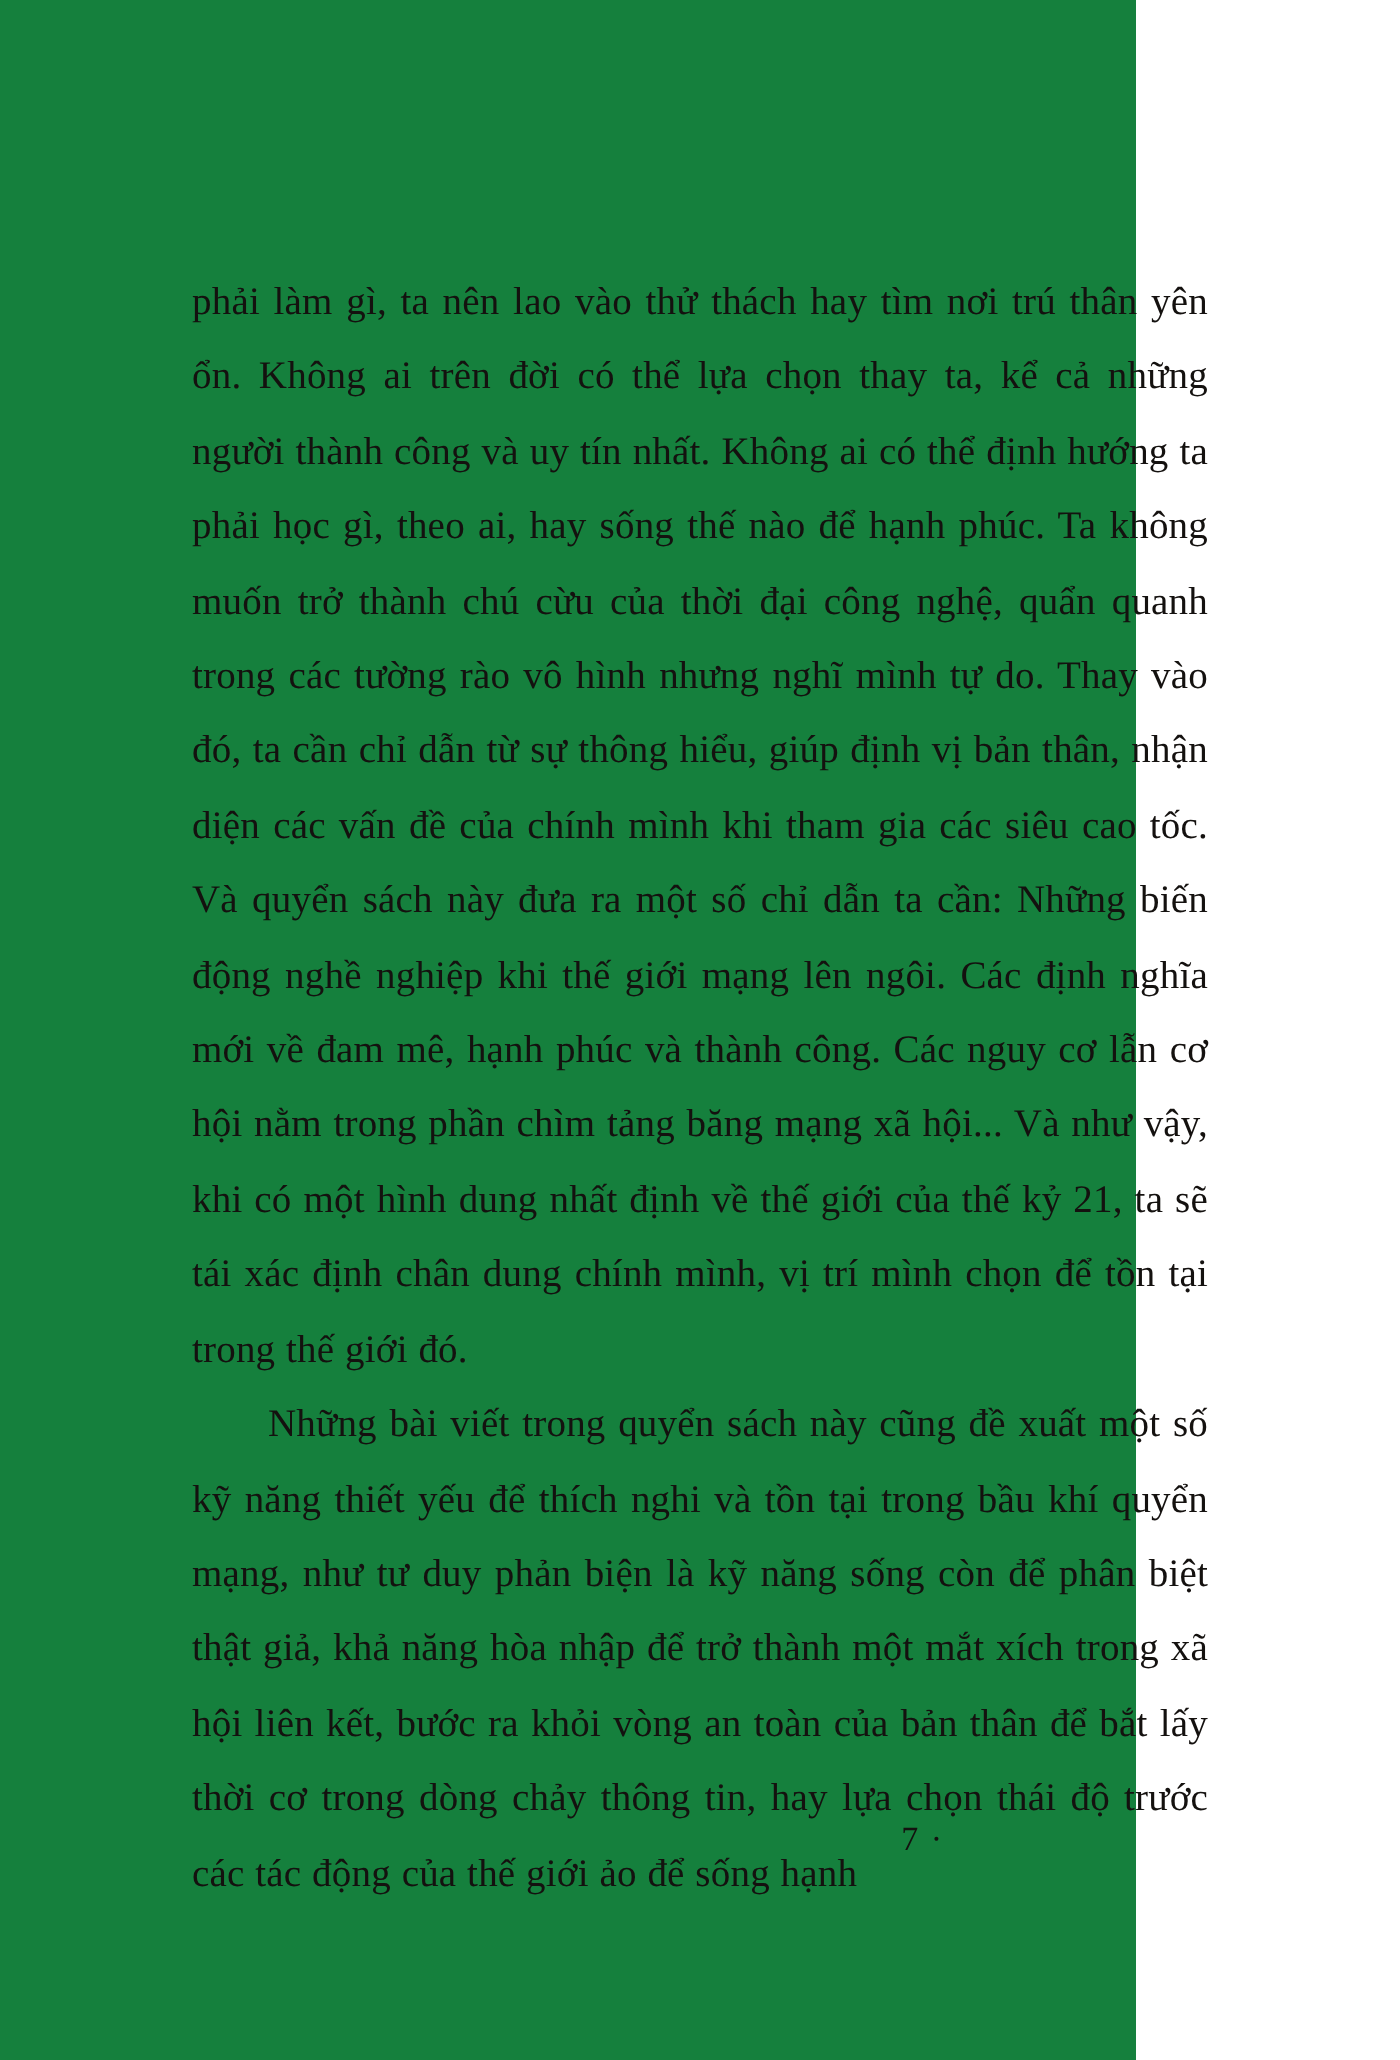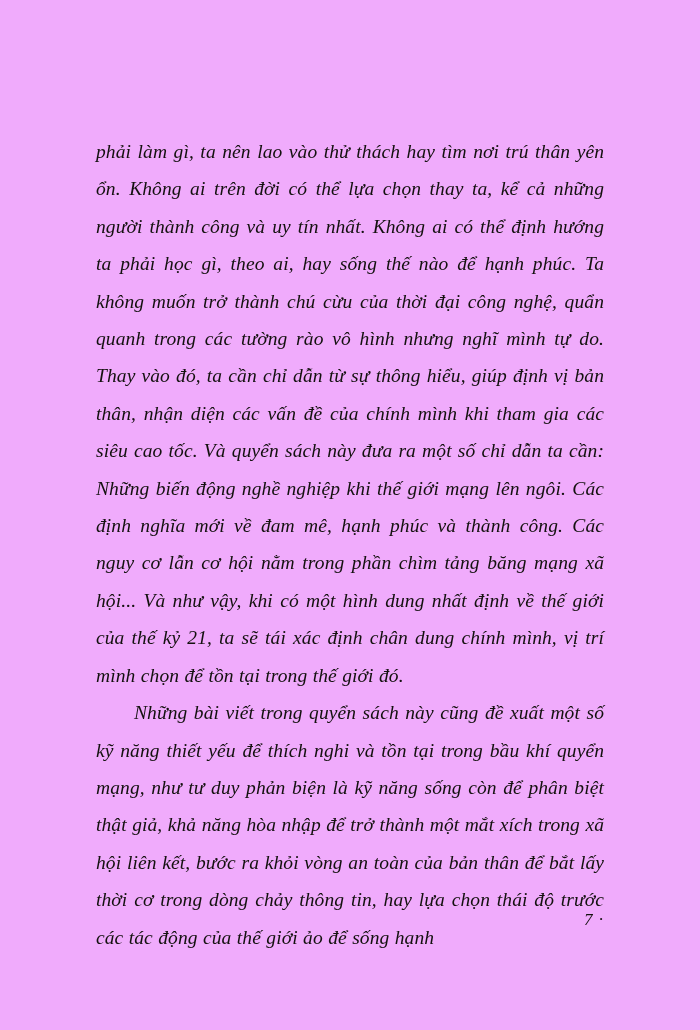--- a/index.html
+++ b/index.html
@@ -9,25 +9,24 @@
   body {
     width: 700px;
     height: 1030px;
     background: #ffffff;
     font-family: "Liberation Serif", serif;
     color: #1a1a1a;
     overflow: hidden;
   }
   .page {
     position: relative;
-    width: 700px;
+    width: 568px;
     height: 1030px;
     box-sizing: border-box;
-    background: #f0abfc;
-    font-style: italic;
+    background: #15803d;
   }
   .text-block {
     position: absolute;
     left: 96px;
     top: 133px;
     width: 508px;
   }
   .para {
     margin: 0;
     font-size: 19.5px;

